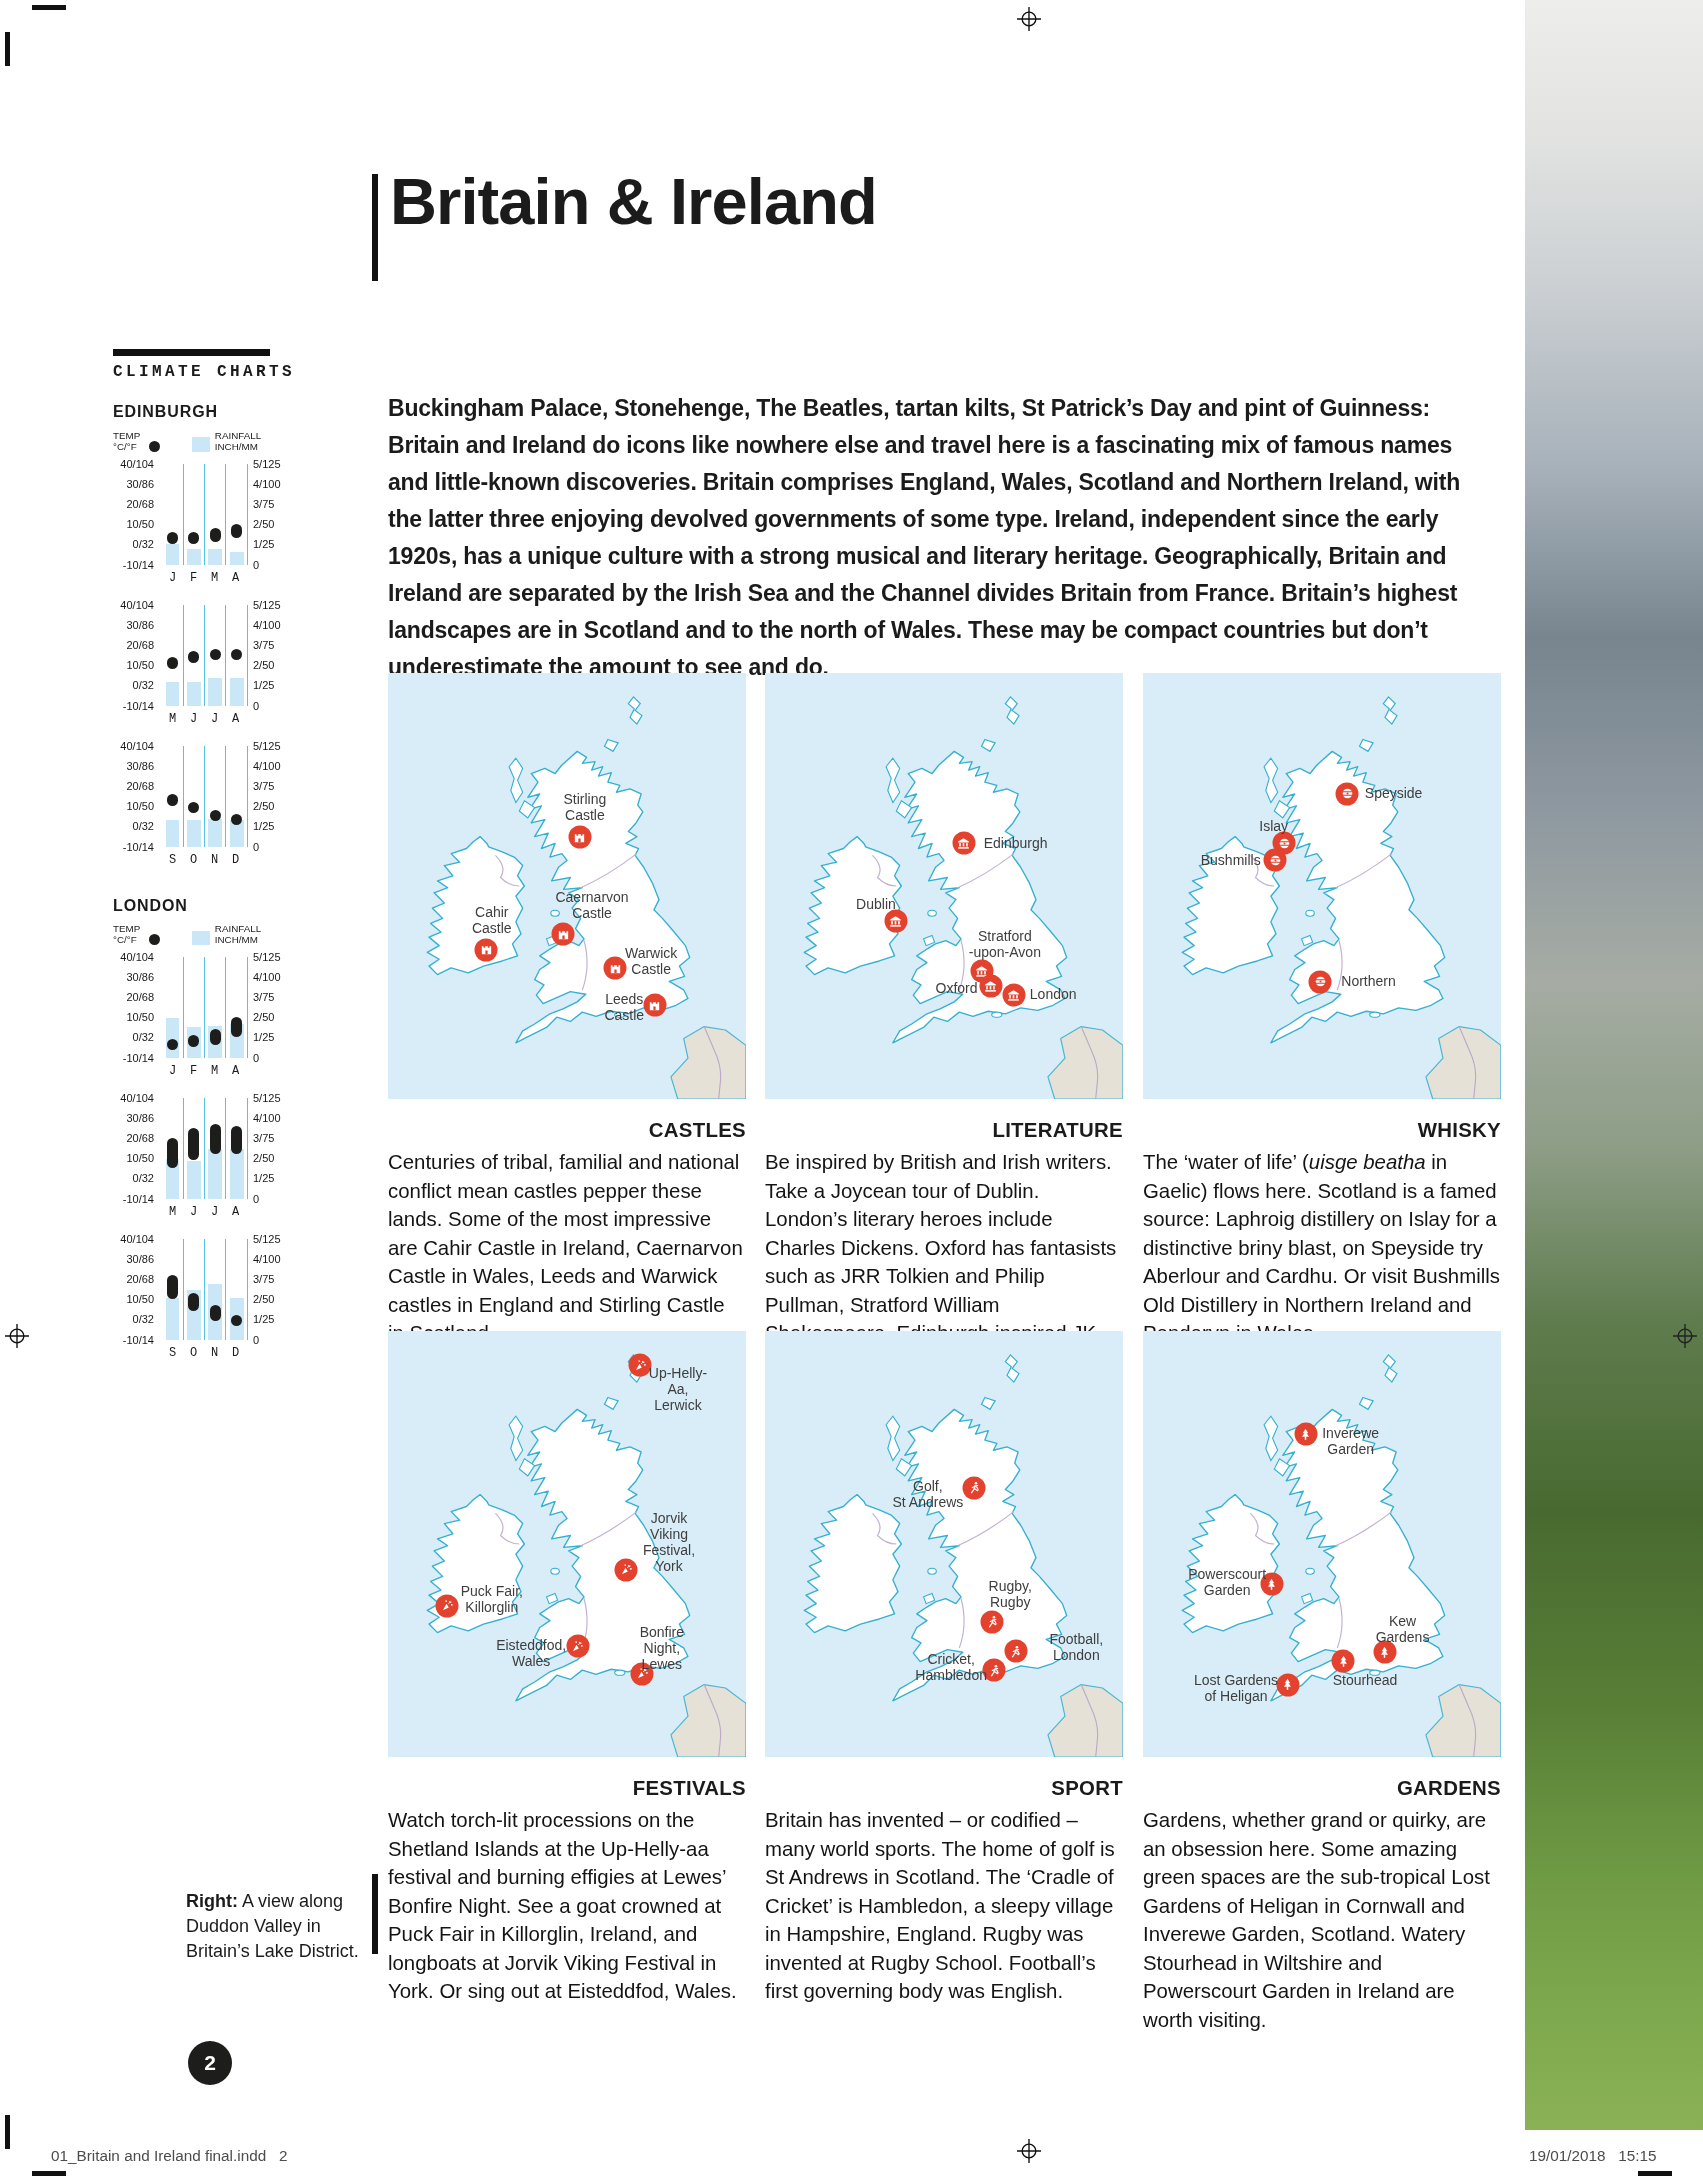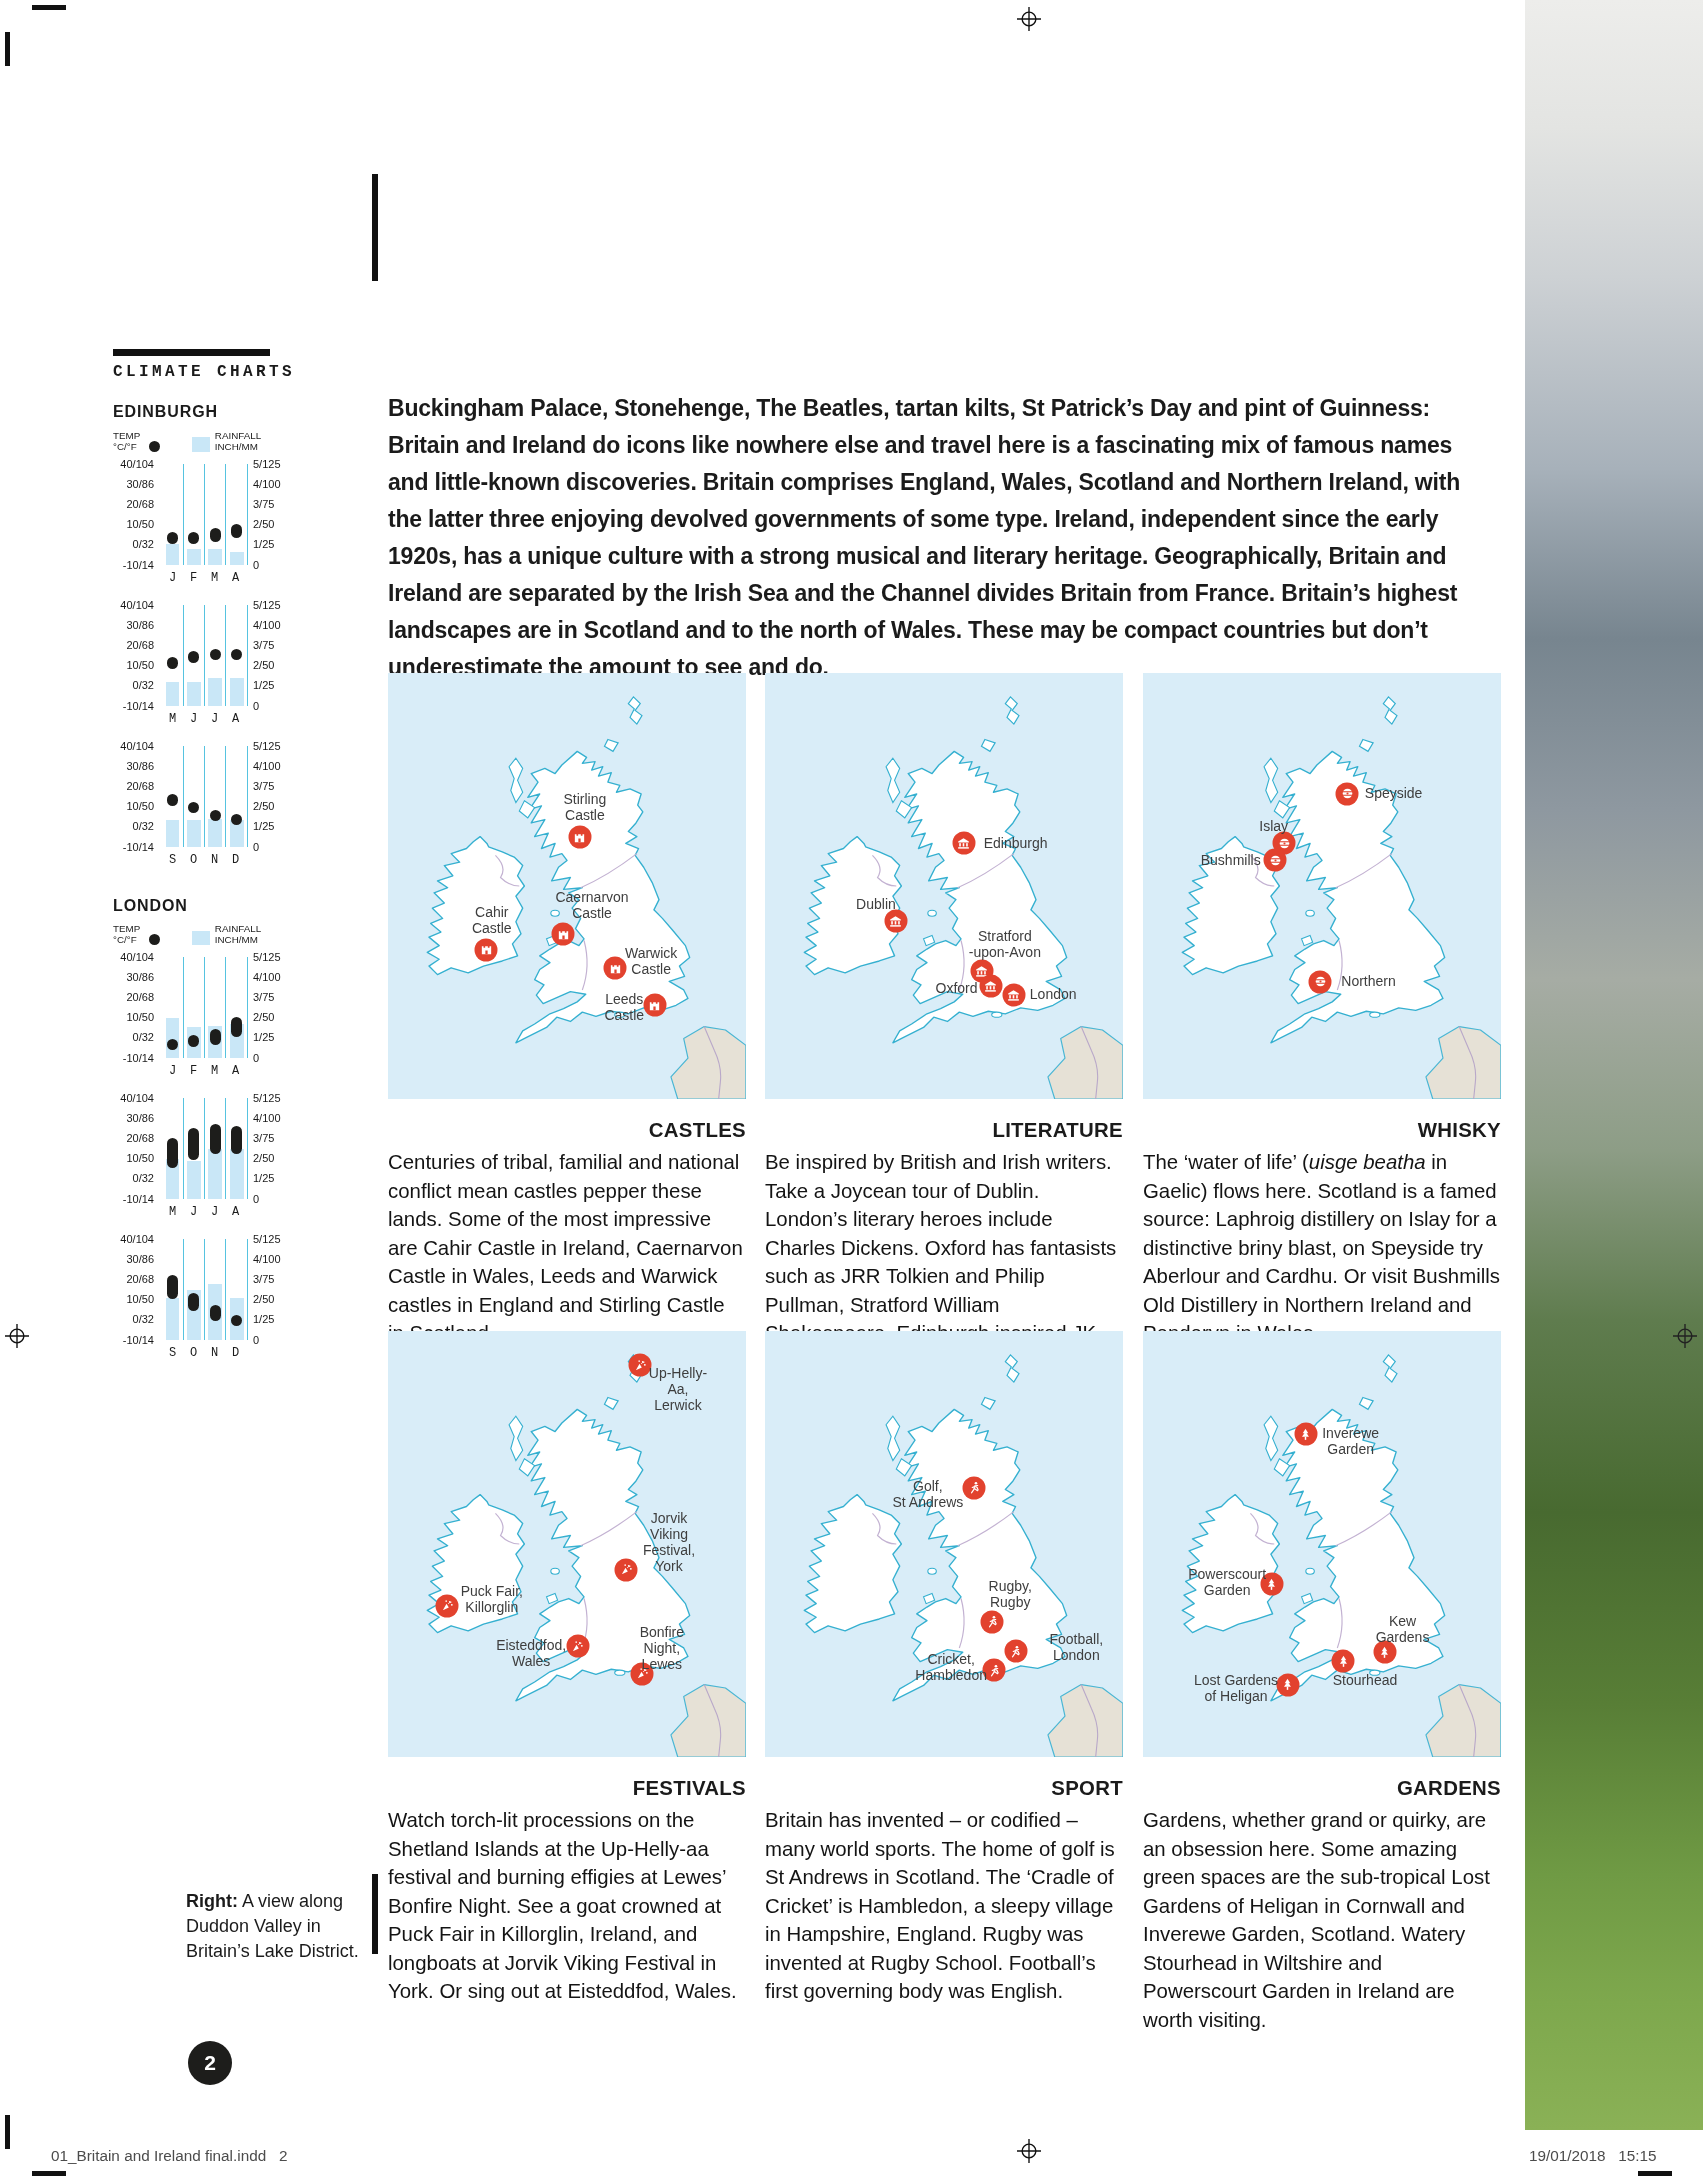--- a/index.html
+++ b/index.html
@@ -330,20 +330,21 @@
               <span>O</span>
               <span>N</span>
               <span>D</span>
             </div>
           </div>
         </div>
       </div>
   </aside>
 
   <div class="title-rule"></div>
+  <h1 class="page-title">Britain &amp; Ireland</h1>
   <p class="intro">Buckingham Palace, Stonehenge, The Beatles, tartan kilts, St Patrick’s Day and pint of Guinness: Britain and Ireland do icons like nowhere else and travel here is a fascinating mix of famous names and little-known discoveries. Britain comprises England, Wales, Scotland and Northern Ireland, with the latter three enjoying devolved governments of some type. Ireland, independent since the early 1920s, has a unique culture with a strong musical and literary heritage. Geographically, Britain and Ireland are separated by the Irish Sea and the Channel divides Britain from France. Britain’s highest landscapes are in Scotland and to the north of Wales. These may be compact countries but don’t underestimate the amount to see and do.</p>
   <div id="panels">
       <div class="panel" style="left: 0px; top: 0px;">
         <div class="map-box">
           <svg class="base" viewBox="0 0 420 500">
             <use href="#gbmap"></use>
           </svg>
           <div class="marker" style="left: 53.5%; top: 38.5%;">
             <svg viewBox="0 0 19 19" width="16" height="16">
               <use href="#ic-castle"></use>

